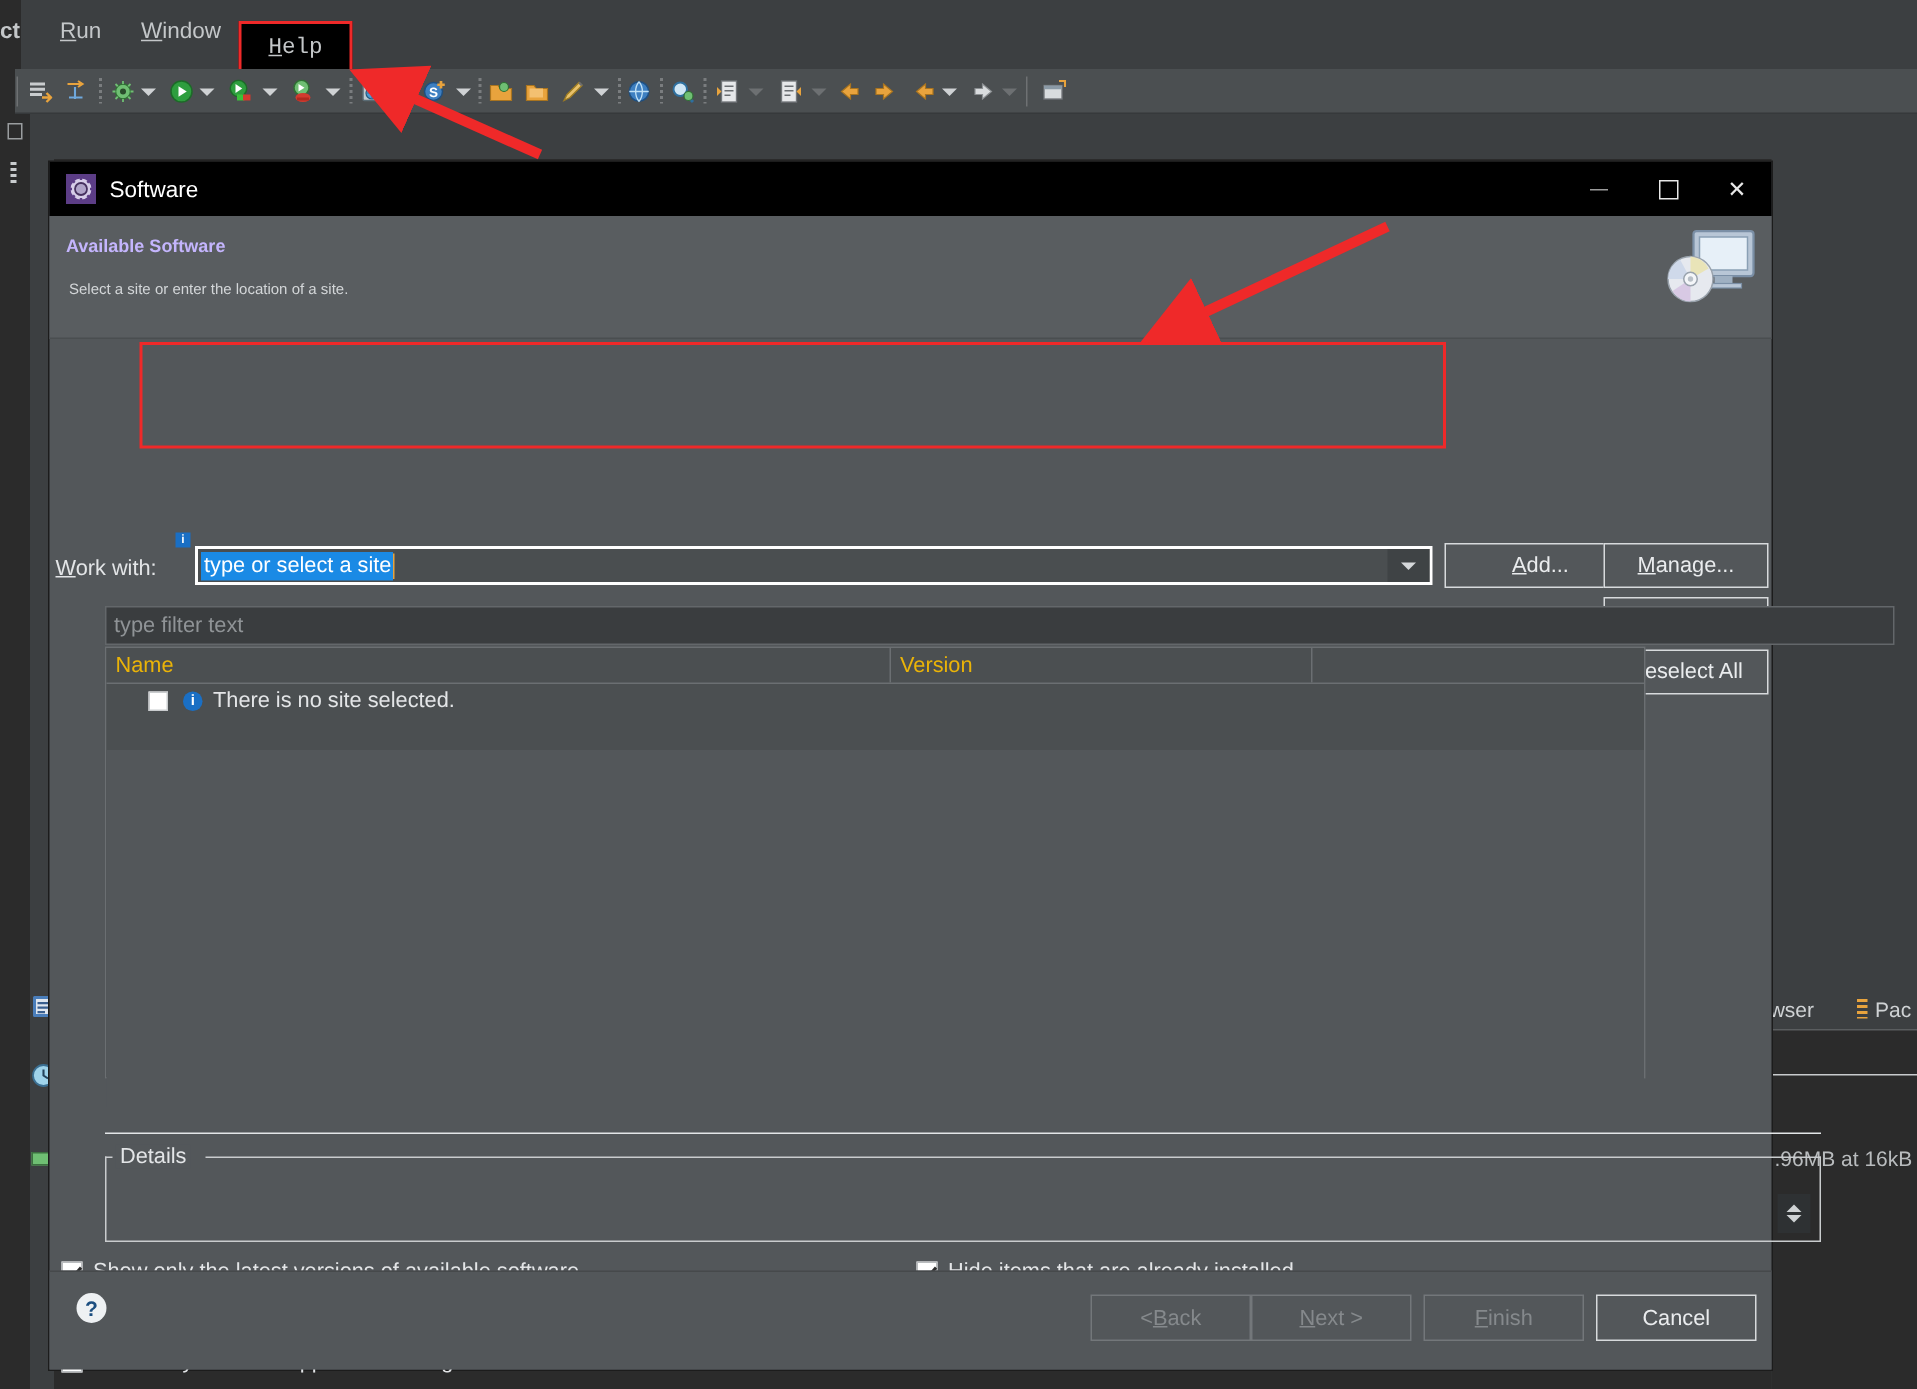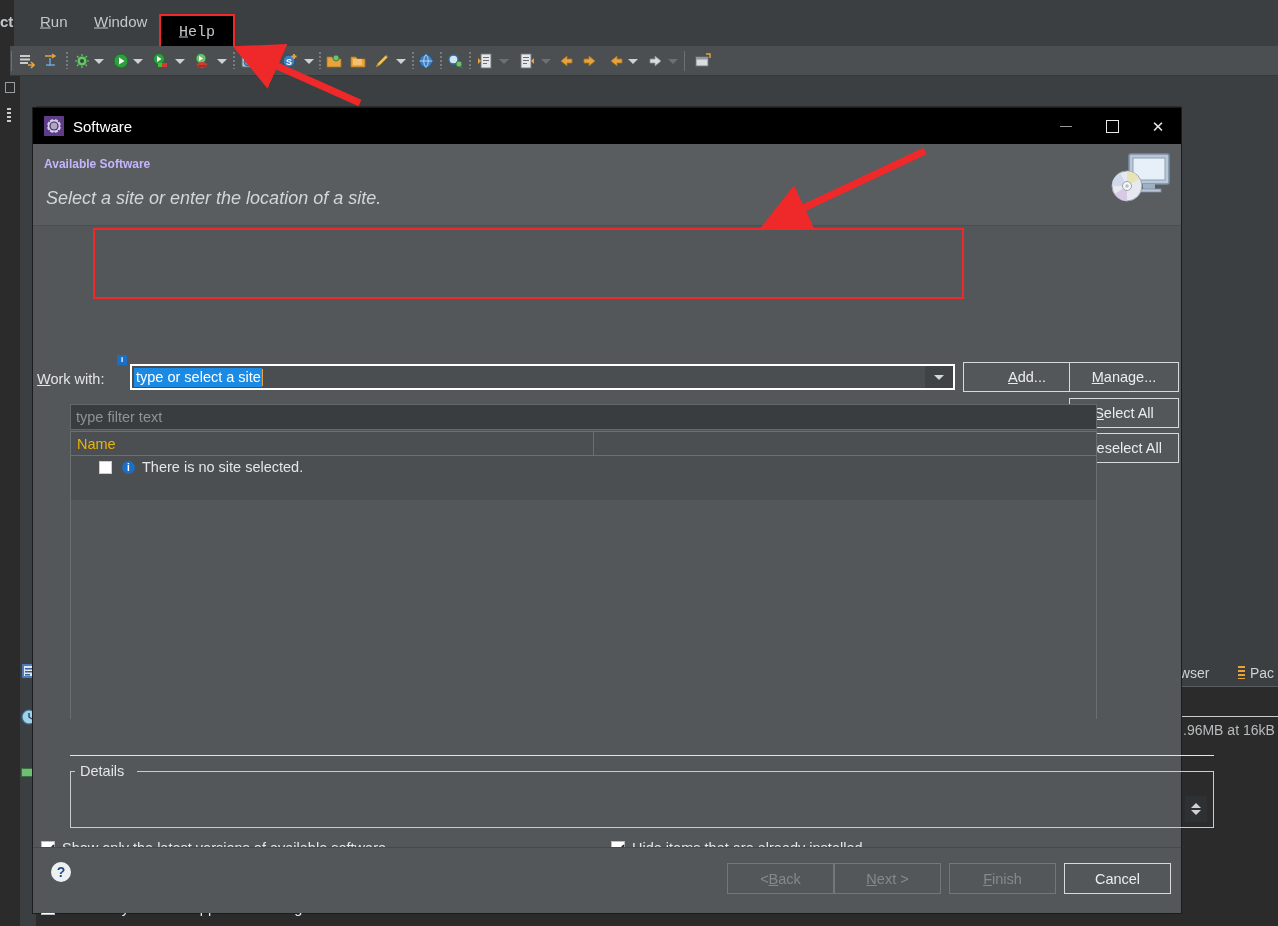--- a/index.html
+++ b/index.html
@@ -79,21 +79,21 @@
   .bg-tab-text {
     position: absolute; top: 665px; font-size: 14px; color: #cfd2d4; white-space: nowrap;
   }
   .bg-line {
     position: absolute; left: 1181px; height: 1px; background: #5a5d5f;
   }
   .bg-cons {
     position: absolute; left: 1181px; top: 686px; width: 97px; height: 240px; background: #2b2b2b;
   }
   .bg-cons-text {
-    position: absolute; left: 1183px; top: 722px; font-size: 14px; color: #b9bcbe; white-space: nowrap;
+    position: absolute; left: 1183px; top: 764px; font-size: 14px; color: #b9bcbe; white-space: nowrap;
   }
   .side-icon { position: absolute; width: 16px; height: 16px; }
 
   
   .dialog {
     position: absolute; left: 33px; top: 108px; width: 1148px; height: 805px;
     background: #53575a;
     box-shadow: 0 0 0 1px #1c1c1c;
   }
   .titlebar {
@@ -111,21 +111,21 @@
   .sq-max { width: 13px; height: 13px; border: 1.5px solid #e8e8e8; display: block; }
 
   .banner {
     position: absolute; left: 0; top: 36px; width: 100%; height: 82px;
     background: #595d60; border-bottom: 1px solid #4a4e50;
   }
   .banner-title {
     position: absolute; left: 11px; top: 13px; font-size: 12px; font-weight: bold; color: #c4b5fd;
   }
   .banner-sub {
-    position: absolute; left: 13px; top: 44px; font-size: 18px; color: #d3d6d8; font-style: italic;
+    position: absolute; left: 13px; top: 44px; font-size: 10px; color: #d3d6d8;
   }
   .banner-img { position: absolute; right: 6px; top: 6px; width: 72px; height: 62px; }
 
   .dlg-content { position: absolute; left: 0; top: 118px; width: 100%; height: 620px; }
 
   .lbl { position: absolute; font-size: 14.5px; color: #e3e5e7; white-space: nowrap; }
   .lbl u { text-decoration: underline; }
 
   .combo {
     position: absolute; left: 97px; top: 138px; width: 825px; height: 26px;
@@ -154,21 +154,21 @@
 
   .btn {
     position: absolute; border: 1px solid #d7dadc; background: #53575a;
     color: #eaecee; font-size: 14.5px; display: flex; align-items: center; justify-content: center;
     font-family: inherit; cursor: default;
   }
   .btn u { text-decoration: underline; }
   .btn.disabled { border-color: #73777a; color: #85898c; }
 
   .filter {
-    position: absolute; left: 37px; top: 178px; width: 1027px; height: 26px;
+    position: absolute; left: 37px; top: 178px; width: 1193px; height: 26px;
     background: #3a3d3f; border: 1px solid #63676a; display: flex; align-items: center;
   }
   .filter-ph { margin-left: 5px; font-size: 14.5px; color: #8f9396; }
 
   .table {
     position: absolute; left: 37px; top: 205px; width: 1027px; height: 288px;
     border: 1px solid #6b6f72; background: #4b4f51;
   }
   .thead { display: flex; height: 24px; background: #4b4f51; border-bottom: 1px solid #6b6f72; }
   .th {
@@ -522,20 +522,21 @@
       <div class="btn" style="left:1036px;top:172px;width:110px;height:30px;"><u>S</u>elect All</div>
       <div class="btn" style="left:1036px;top:207px;width:110px;height:30px;"><u>D</u>eselect All</div>
 
       <div class="filter">
         <span class="filter-ph">type filter text</span>
       </div>
 
       <div class="table">
         <div class="thead">
           <div class="th c1">Name</div>
+          <div class="th c2">Version</div>
           <div class="th c3"></div>
         </div>
         <div class="tbody">
           <div class="trow">
             <span class="cbox"></span>
             <span class="info-dot">i</span>
             <span class="trow-text">There is no site selected.</span>
           </div>
           <div class="tbody-fill"></div>
         </div>

